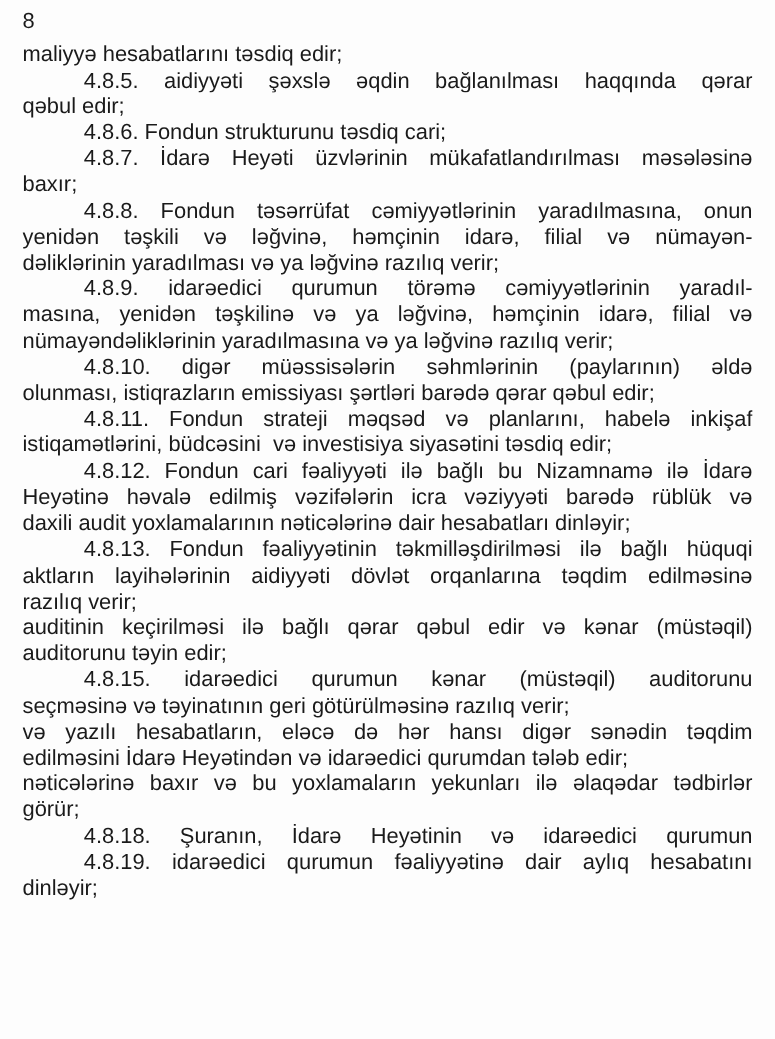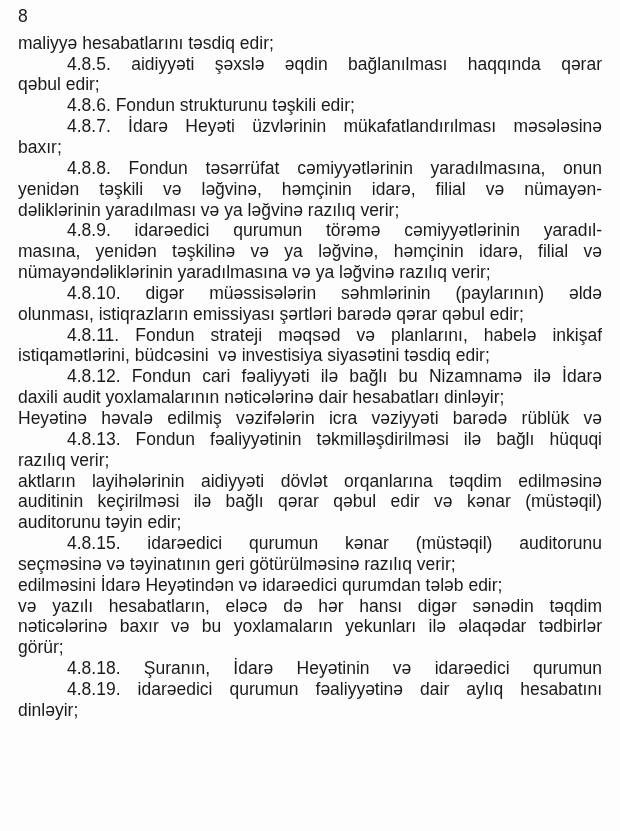--- a/index.html
+++ b/index.html
@@ -42,44 +42,44 @@
 </style>
 </head>
 <body>
 
 <div class="page">
   <div class="page-number">8</div>
   <div class="doc-body">
       <div class="line">maliyyə hesabatlarını təsdiq edir;</div>
       <div class="line indent justify">4.8.5. aidiyyəti şəxslə əqdin bağlanılması haqqında qərar</div>
       <div class="line">qəbul edir;</div>
-      <div class="line indent">4.8.6. Fondun strukturunu təşkili edir;</div>
+      <div class="line indent">4.8.6. Fondun strukturunu təsdiq cari;</div>
       <div class="line indent justify">4.8.7. İdarə Heyəti üzvlərinin mükafatlandırılması məsələsinə</div>
       <div class="line">baxır;</div>
       <div class="line indent justify">4.8.8. Fondun təsərrüfat cəmiyyətlərinin yaradılmasına, onun</div>
       <div class="line justify">yenidən təşkili və ləğvinə, həmçinin idarə, filial və nümayən-</div>
       <div class="line">dəliklərinin yaradılması və ya ləğvinə razılıq verir;</div>
       <div class="line indent justify">4.8.9. idarəedici qurumun törəmə cəmiyyətlərinin yaradıl-</div>
       <div class="line justify">masına, yenidən təşkilinə və ya ləğvinə, həmçinin idarə, filial və</div>
       <div class="line">nümayəndəliklərinin yaradılmasına və ya ləğvinə razılıq verir;</div>
       <div class="line indent justify">4.8.10. digər müəssisələrin səhmlərinin (paylarının) əldə</div>
       <div class="line">olunması, istiqrazların emissiyası şərtləri barədə qərar qəbul edir;</div>
       <div class="line indent justify">4.8.11. Fondun strateji məqsəd və planlarını, habelə inkişaf</div>
       <div class="line">istiqamətlərini, büdcəsini&nbsp; və investisiya siyasətini təsdiq edir;</div>
       <div class="line indent justify">4.8.12. Fondun cari fəaliyyəti ilə bağlı bu Nizamnamə ilə İdarə</div>
+      <div class="line justify">Heyətinə həvalə edilmiş vəzifələrin icra vəziyyəti barədə rüblük və</div>
       <div class="line">daxili audit yoxlamalarının nəticələrinə dair hesabatları dinləyir;</div>
-      <div class="line justify">Heyətinə həvalə edilmiş vəzifələrin icra vəziyyəti barədə rüblük və</div>
       <div class="line indent justify">4.8.13. Fondun fəaliyyətinin təkmilləşdirilməsi ilə bağlı hüquqi</div>
+      <div class="line justify">aktların layihələrinin aidiyyəti dövlət orqanlarına təqdim edilməsinə</div>
       <div class="line">razılıq verir;</div>
-      <div class="line justify">aktların layihələrinin aidiyyəti dövlət orqanlarına təqdim edilməsinə</div>
       <div class="line justify">auditinin keçirilməsi ilə bağlı qərar qəbul edir və kənar (müstəqil)</div>
       <div class="line">auditorunu təyin edir;</div>
       <div class="line indent justify">4.8.15. idarəedici qurumun kənar (müstəqil) auditorunu</div>
       <div class="line">seçməsinə və təyinatının geri götürülməsinə razılıq verir;</div>
+      <div class="line justify">və yazılı hesabatların, eləcə də hər hansı digər sənədin təqdim</div>
       <div class="line">edilməsini İdarə Heyətindən və idarəedici qurumdan tələb edir;</div>
-      <div class="line justify">və yazılı hesabatların, eləcə də hər hansı digər sənədin təqdim</div>
       <div class="line justify">nəticələrinə baxır və bu yoxlamaların yekunları ilə əlaqədar tədbirlər</div>
       <div class="line">görür;</div>
       <div class="line indent justify">4.8.18. Şuranın, İdarə Heyətinin və idarəedici qurumun</div>
       <div class="line indent justify">4.8.19. idarəedici qurumun fəaliyyətinə dair aylıq hesabatını</div>
       <div class="line">dinləyir;</div>
     </div>
 </div>
 
 </body></html>

